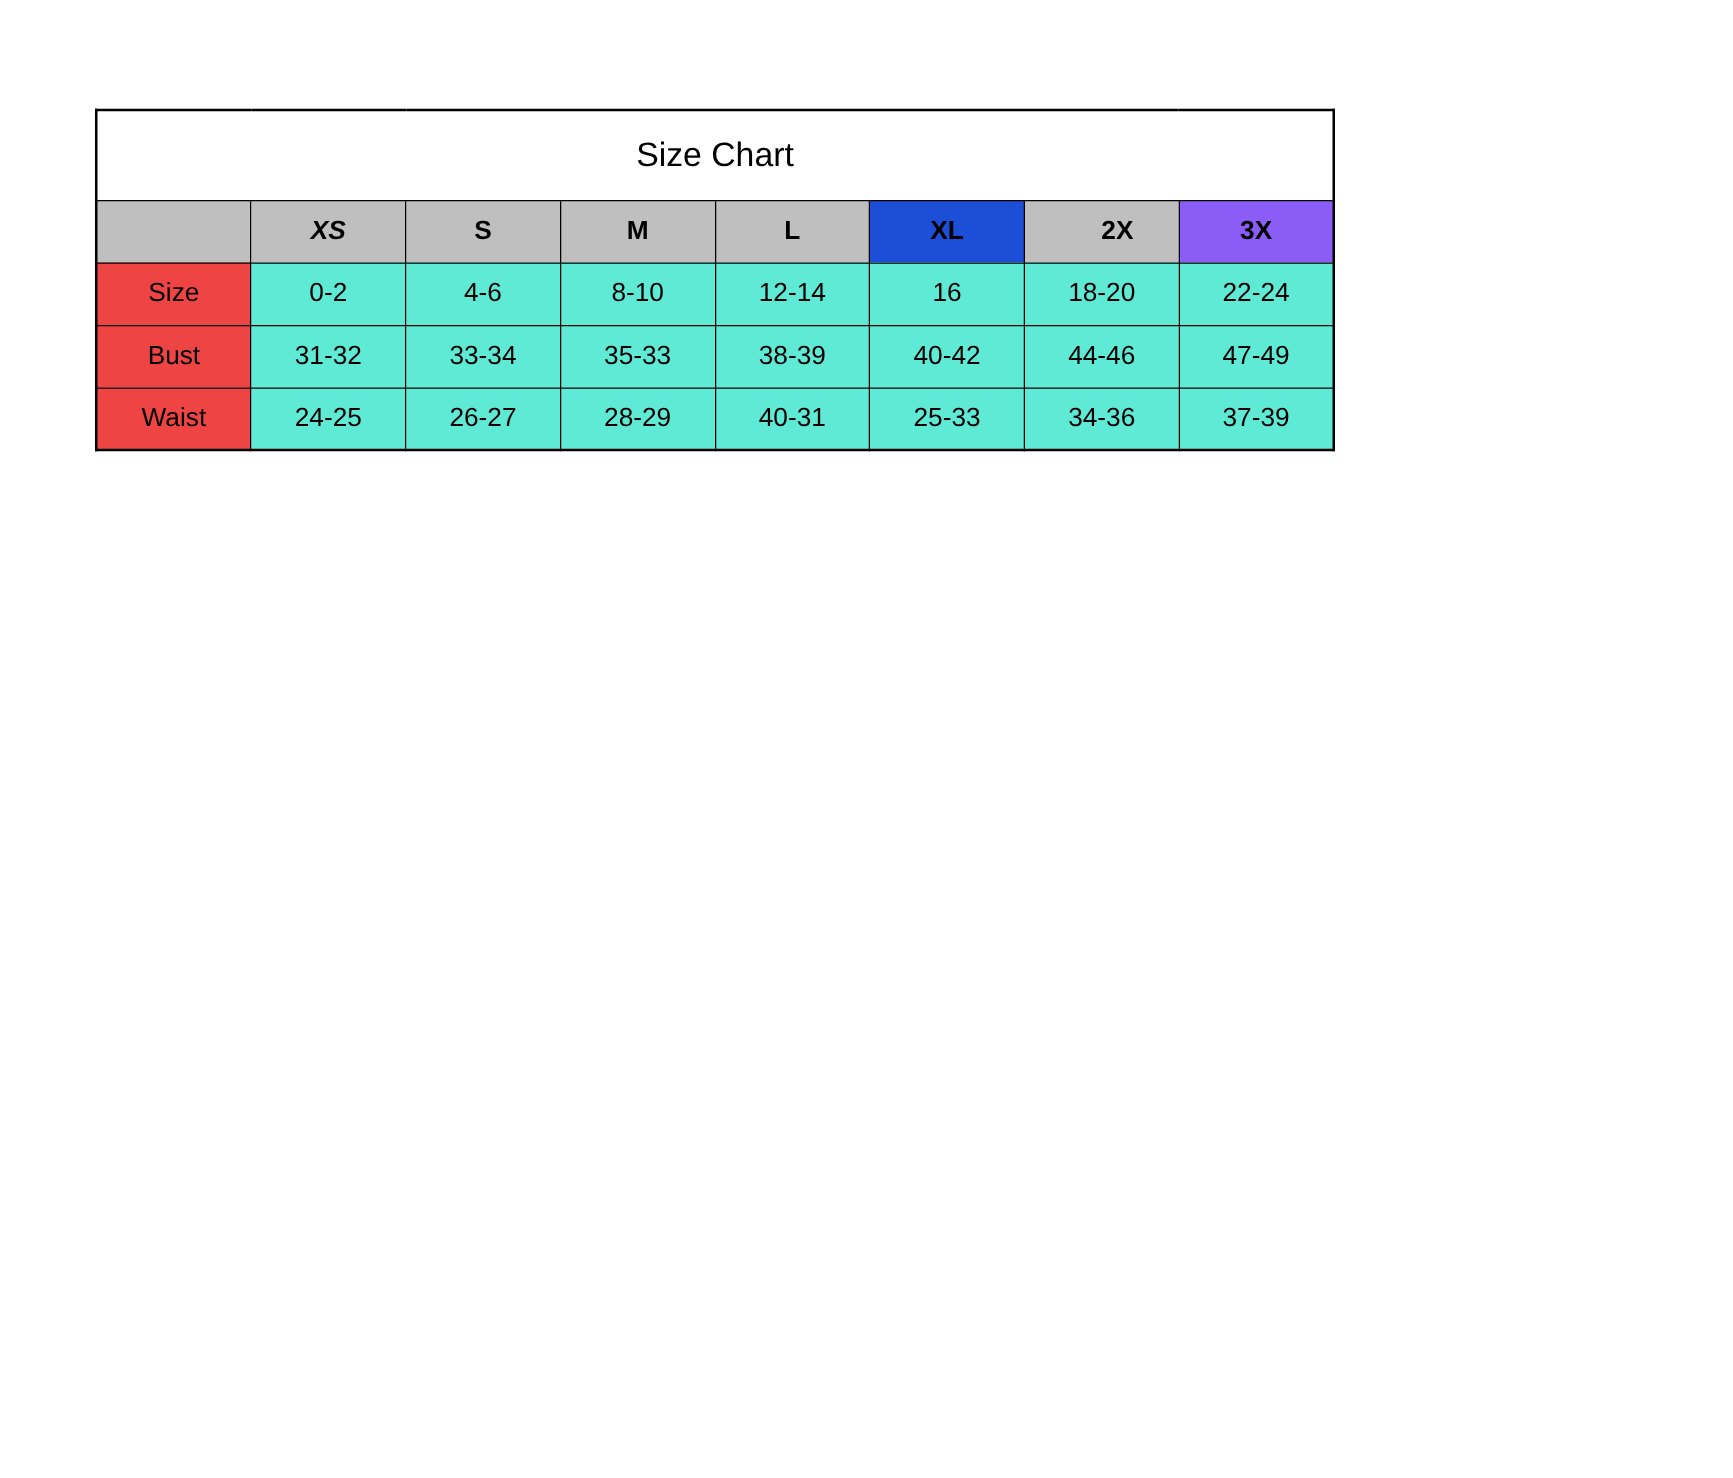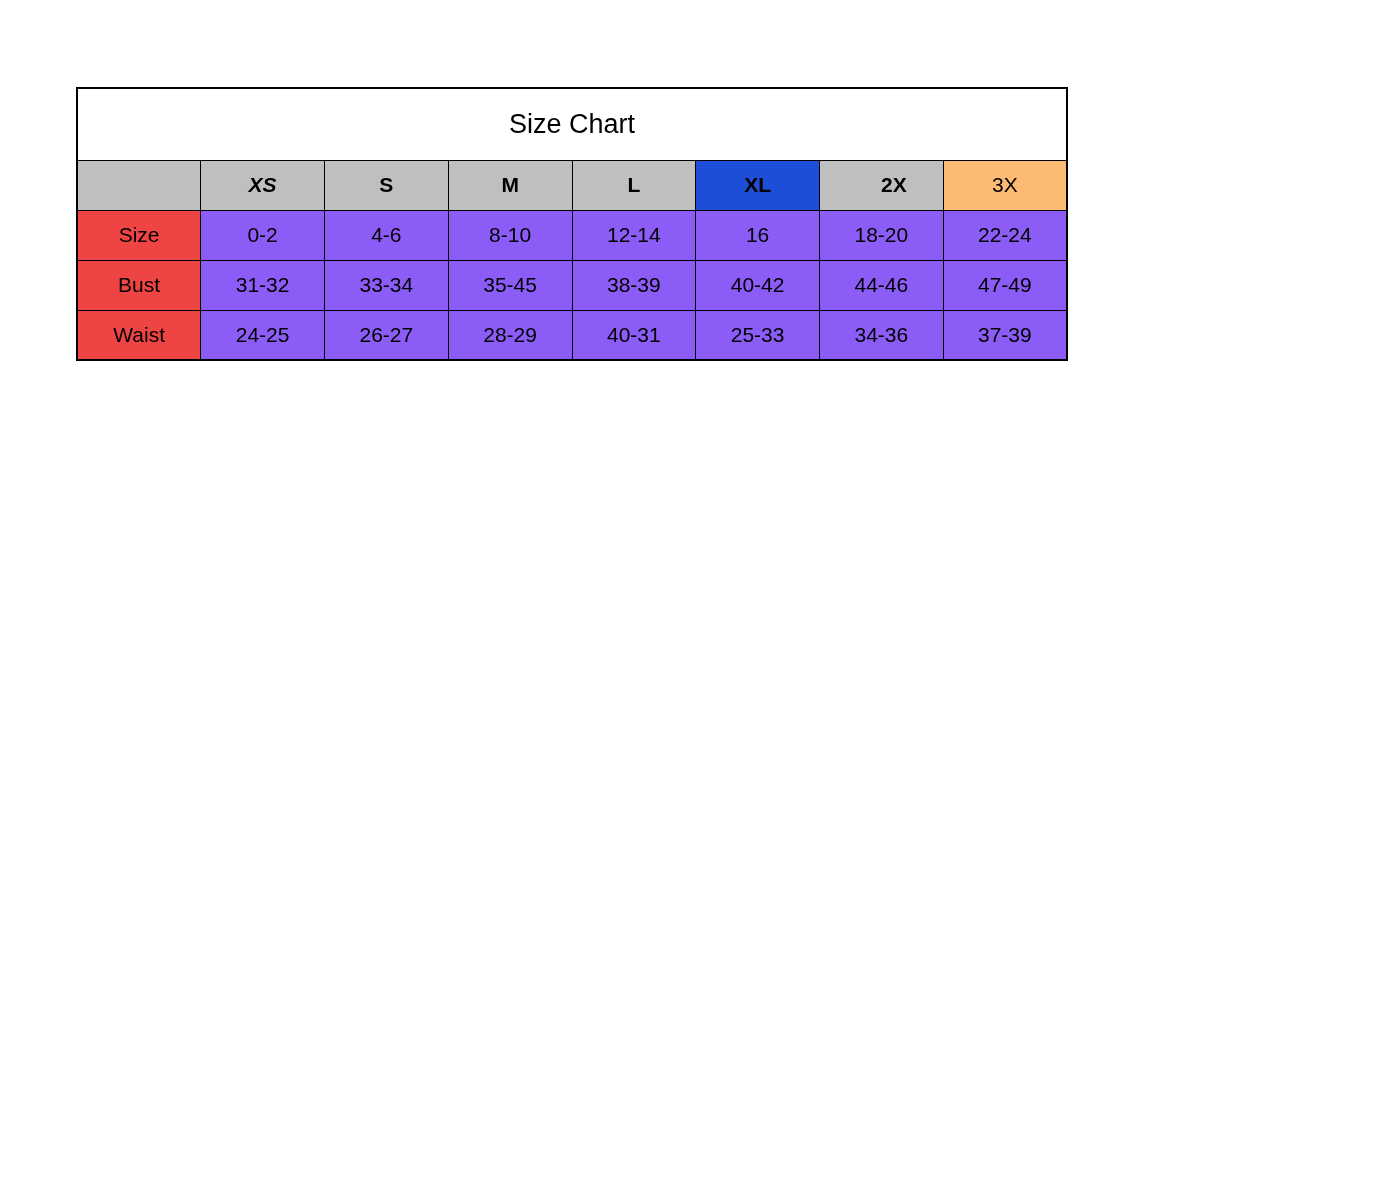--- a/index.html
+++ b/index.html
@@ -55,21 +55,21 @@
   }
   th.row-label {
     background: #ef4444;
     font-weight: bold;
     text-align: left;
     padding-left: 14px;
     font-size: 21px;
     border-left: none !important;
   }
   tbody td {
-    background: #8b5cf6;
+    background: #5eead4;
   }
   .col-label { width: 148px; }
   .col-data  { width: 151px; }
   tbody tr:last-child th,
   tbody tr:last-child td {
     border-bottom: none;
   }
   td.last-col, th.last-col { border-right: none !important; }
 </style>
 </head>
@@ -82,39 +82,39 @@
         <th class="title-cell" colspan="8">Size Chart</th>
       </tr>
       <tr class="head-row-tr">
         <th class="corner-cell col-label" style="background: rgb(191, 191, 191); font-weight: bold;"></th>
         <th class="col-data" style="background: rgb(191, 191, 191); font-weight: bold; font-style: italic;">XS</th>
         <th class="col-data" style="background: rgb(191, 191, 191); font-weight: bold;">S</th>
         <th class="col-data" style="background: rgb(191, 191, 191); font-weight: bold;">M</th>
         <th class="col-data" style="background: rgb(191, 191, 191); font-weight: bold;">L</th>
         <th class="col-data" style="background: #1d4ed8; font-weight: bold;">XL</th>
         <th class="col-data" style="background: rgb(191, 191, 191); font-weight: bold; padding-left: 25px;">2X</th>
-        <th class="col-data last-col" style="background: #fdba74; font-weight: normal;">3X</th>
+        <th class="col-data last-col" style="background: #8b5cf6; font-weight: bold;">3X</th>
       </tr>
     </thead>
     <tbody>
       <tr>
         <th class="row-label col-label">Size</th>
         <td>0-2</td>
         <td>4-6</td>
         <td>8-10</td>
         <td>12-14</td>
         <td>16</td>
         <td>18-20</td>
         <td class="last-col">22-24</td>
       </tr>
       <tr>
         <th class="row-label col-label">Bust</th>
         <td>31-32</td>
         <td>33-34</td>
-        <td>35-45</td>
+        <td>35-33</td>
         <td>38-39</td>
         <td>40-42</td>
         <td>44-46</td>
         <td class="last-col">47-49</td>
       </tr>
       <tr>
         <th class="row-label col-label">Waist</th>
         <td>24-25</td>
         <td>26-27</td>
         <td>28-29</td>

